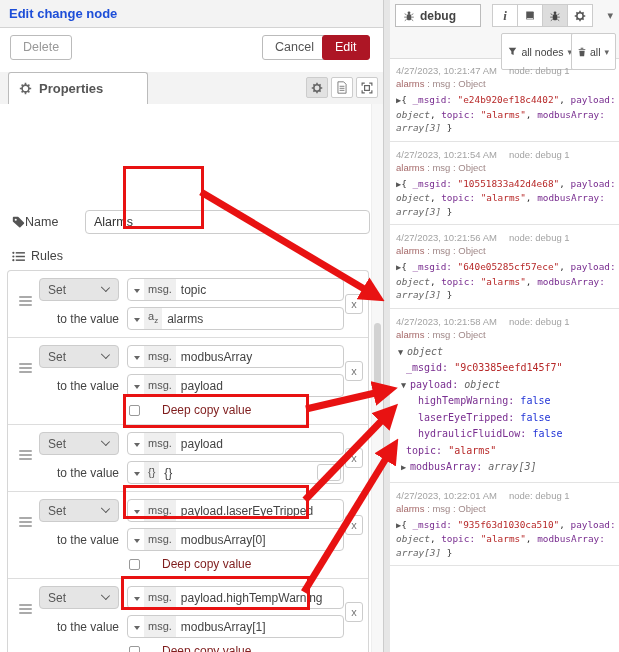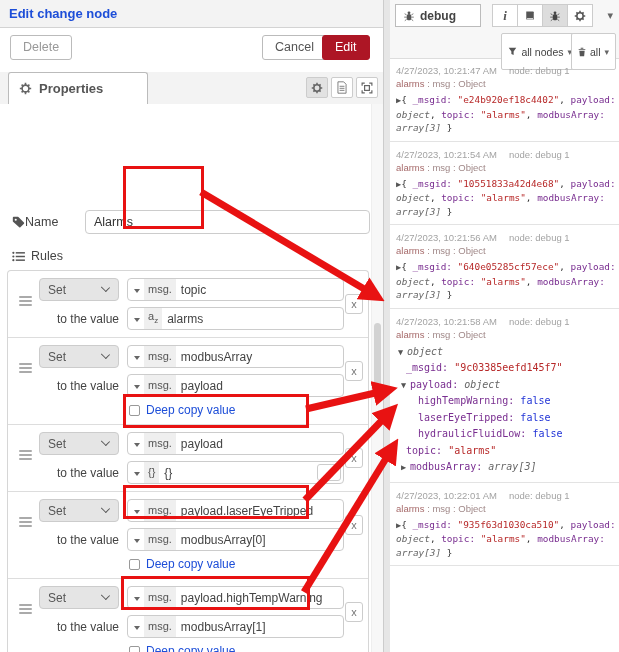--- a/index.html
+++ b/index.html
@@ -47,21 +47,21 @@
     display:flex;align-items:center;margin-left:8px;position:relative;overflow:hidden;}
   .r2 .tinput{margin-left:0;}
   .tcaret{width:0;height:0;border:3.5px solid transparent;border-top:4.5px solid #666;margin:5px 4px 0 6px;flex:none;}
   .chip{background:#efefef;border-radius:2px;color:#555;font-size:11px;padding:7px 4px;margin-right:5px;flex:none;line-height:13px;}
   .chip sub{font-size:8px;}
   .tval{font-size:12px;color:#444;white-space:nowrap;}
   .r2{display:flex;align-items:center;margin-top:6px;}
   .tolabel{width:119px;box-sizing:border-box;text-align:right;padding-right:8px;font-size:12px;color:#444;flex:none;}
   .r3{display:flex;align-items:center;margin:6px 0 0 121px;height:14px;}
   .cb{width:11px;height:11px;box-sizing:border-box;border:1px solid #999;border-radius:2px;background:#fff;cursor:pointer;}
-  .cbl{font-size:12px;color:#1d4ed8;margin-left:6px;}
+  .cbl{font-size:12px;color:#7f1d1d;margin-left:22px;}
   .xbtn{position:absolute;right:5px;top:23px;width:18px;height:20px;box-sizing:border-box;border:1px solid #ccc;
     border-radius:3px;background:#fff;color:#777;font-size:11px;line-height:16px;text-align:center;padding:0;cursor:pointer;}
   .dots{position:absolute;right:2px;top:2px;height:17px;width:24px;border:1px solid #ccc;border-radius:3px;
     background:#fff;color:#555;font-size:11px;line-height:9px;padding:0;cursor:pointer;}
   
   .scroll-track{position:absolute;left:371px;top:104px;bottom:0;width:11px;background:#f7f7f7;border-left:1px solid #eee;}
   .scroll-thumb{position:absolute;left:2px;top:219px;width:7px;height:74px;background:#d2d2d2;border-radius:4px;cursor:pointer;}
   .divider{position:absolute;left:383px;top:0;width:7px;height:652px;background:#e6e6e6;border-left:1px solid #ccc;border-right:1px solid #bbb;}
   
   .debug{position:absolute;left:390px;top:0;width:229px;height:652px;background:#fff;}

